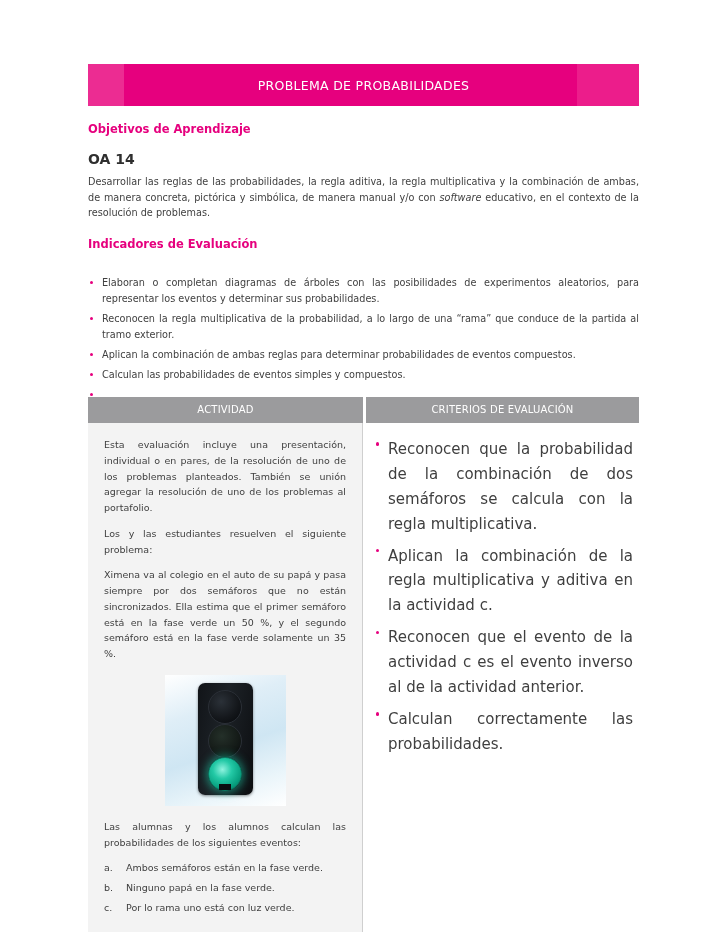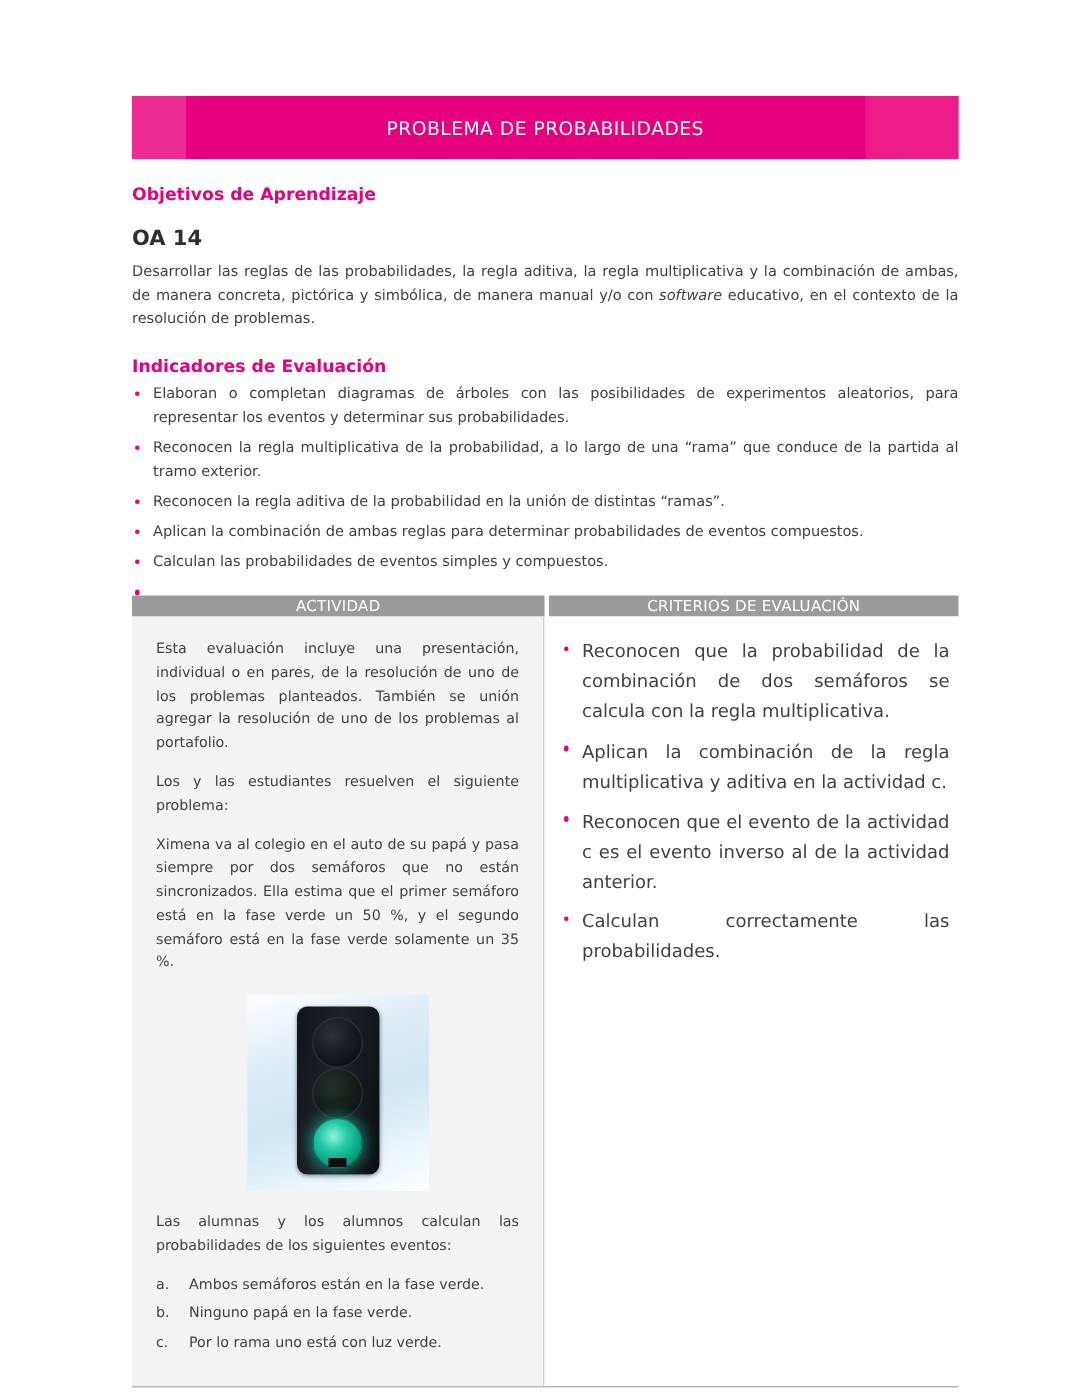--- a/index.html
+++ b/index.html
@@ -76,21 +76,21 @@
     font-size: 9.7px;
     line-height: 1.62;
     text-align: justify;
     color: #3f3f3f;
     margin-top: 7px;
   }
   .oa-body i { }
 
   
   .ind-list {
-    margin-top: 4px;
+    margin-top: 24px;
   }
   .ind-item {
     position: relative;
     padding-left: 14px;
     font-size: 9.7px;
     line-height: 1.62;
     text-align: justify;
     color: #3f3f3f;
     margin-bottom: 4.5px;
   }
@@ -105,21 +105,21 @@
   }
 
   
   .tbl {
     margin-top: 14px;
     width: 551px;
   }
   .tbl-head {
     display: flex;
     gap: 3px;
-    height: 14px;
+    height: 26px;
     border-radius: 11px;
   }
   .tbl-head .cell {
     background: #9b9b9d;
     color: #ffffff;
     font-size: 10px;
     display: flex;
     align-items: center;
     justify-content: center;
     letter-spacing: 0.2px;
@@ -150,21 +150,21 @@
     line-height: 1.66;
     text-align: justify;
     color: #3f3f3f;
     margin: 0 0 10px 0;
   }
   .cell-p:last-child { margin-bottom: 0; }
 
   .crit-item {
     position: relative;
     padding-left: 13px;
-    font-size: 12px;
+    font-size: 15px;
     line-height: 1.66;
     text-align: justify;
     color: #3f3f3f;
     margin-bottom: 7px;
   }
   .crit-item .dot {
     position: absolute;
     left: 1px;
     top: 5.5px;
     width: 3.4px;
@@ -262,24 +262,20 @@
 
   <div class="sec-heading">Indicadores de Evaluación</div>
   <div class="ind-list">
     <div class="ind-item">
       <span class="dot"></span>
       <span>Elaboran o completan diagramas de árboles con las posibilidades de experimentos aleatorios, para representar los eventos y determinar sus probabilidades.</span>
     </div>
     <div class="ind-item">
       <span class="dot"></span>
       <span>Reconocen la regla multiplicativa de la probabilidad, a lo largo de una “rama” que conduce de la partida al tramo exterior.</span>
-    </div>
-    <div class="ind-item">
-      <span class="dot"></span>
-      <span>Reconocen la regla aditiva de la probabilidad en la unión de distintas “ramas”.</span>
     </div>
     <div class="ind-item">
       <span class="dot"></span>
       <span>Aplican la combinación de ambas reglas para determinar probabilidades de eventos compuestos.</span>
     </div>
     <div class="ind-item">
       <span class="dot"></span>
       <span>Calculan las probabilidades de eventos simples y compuestos.</span>
     </div>
     <div class="ind-item">

